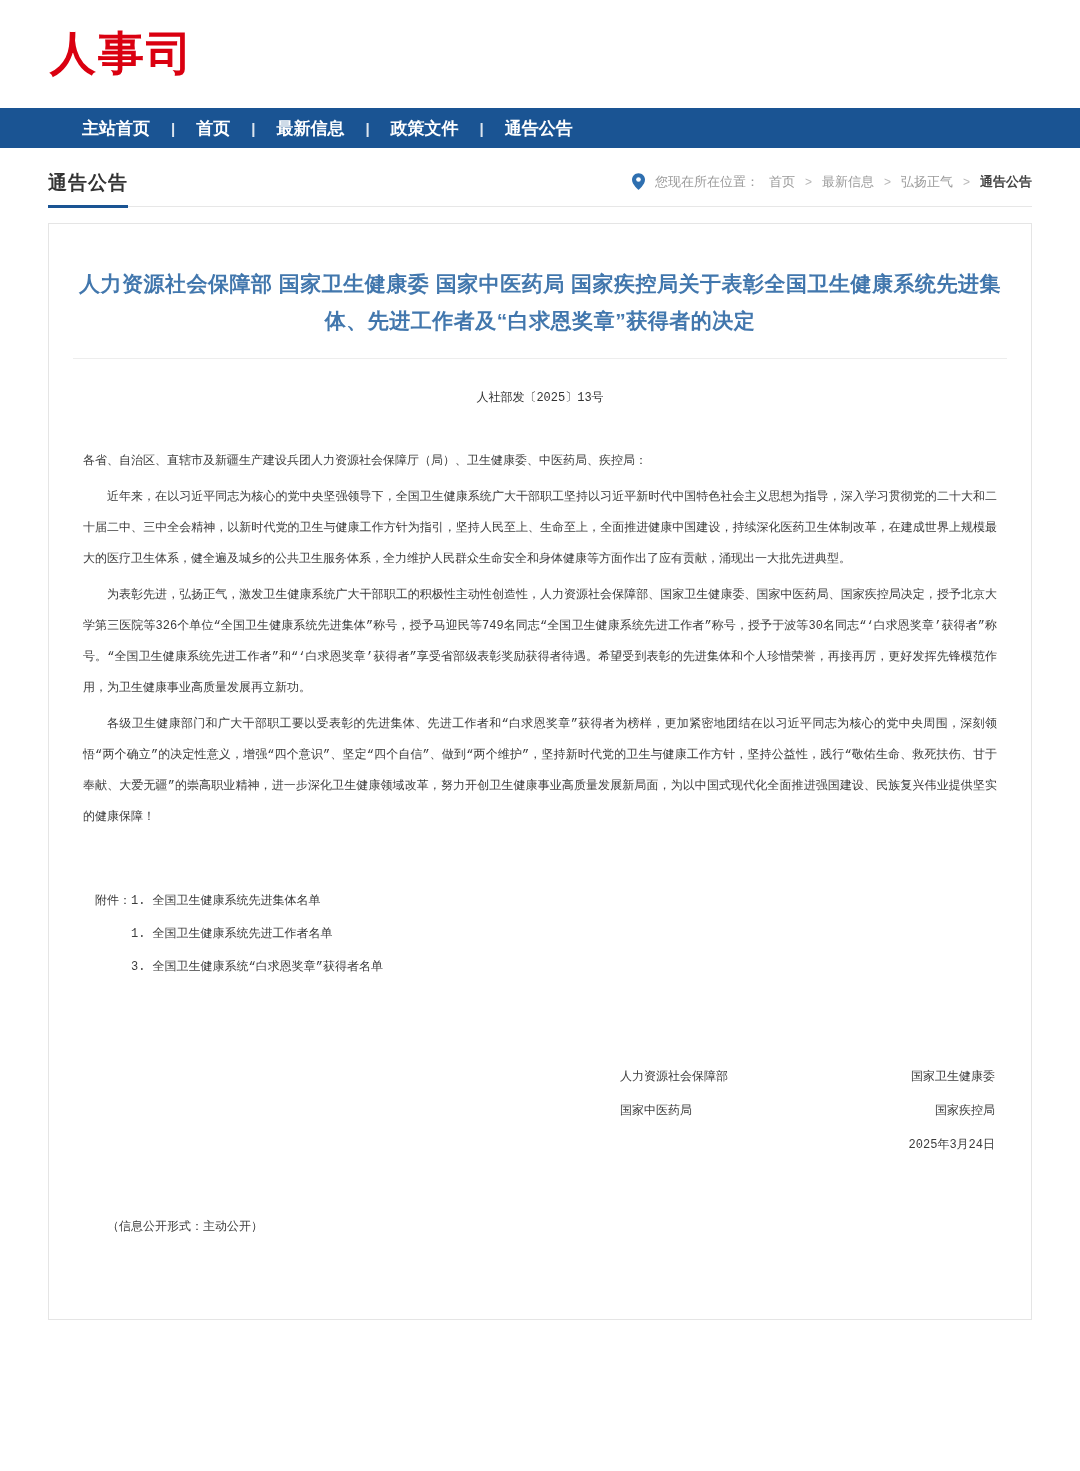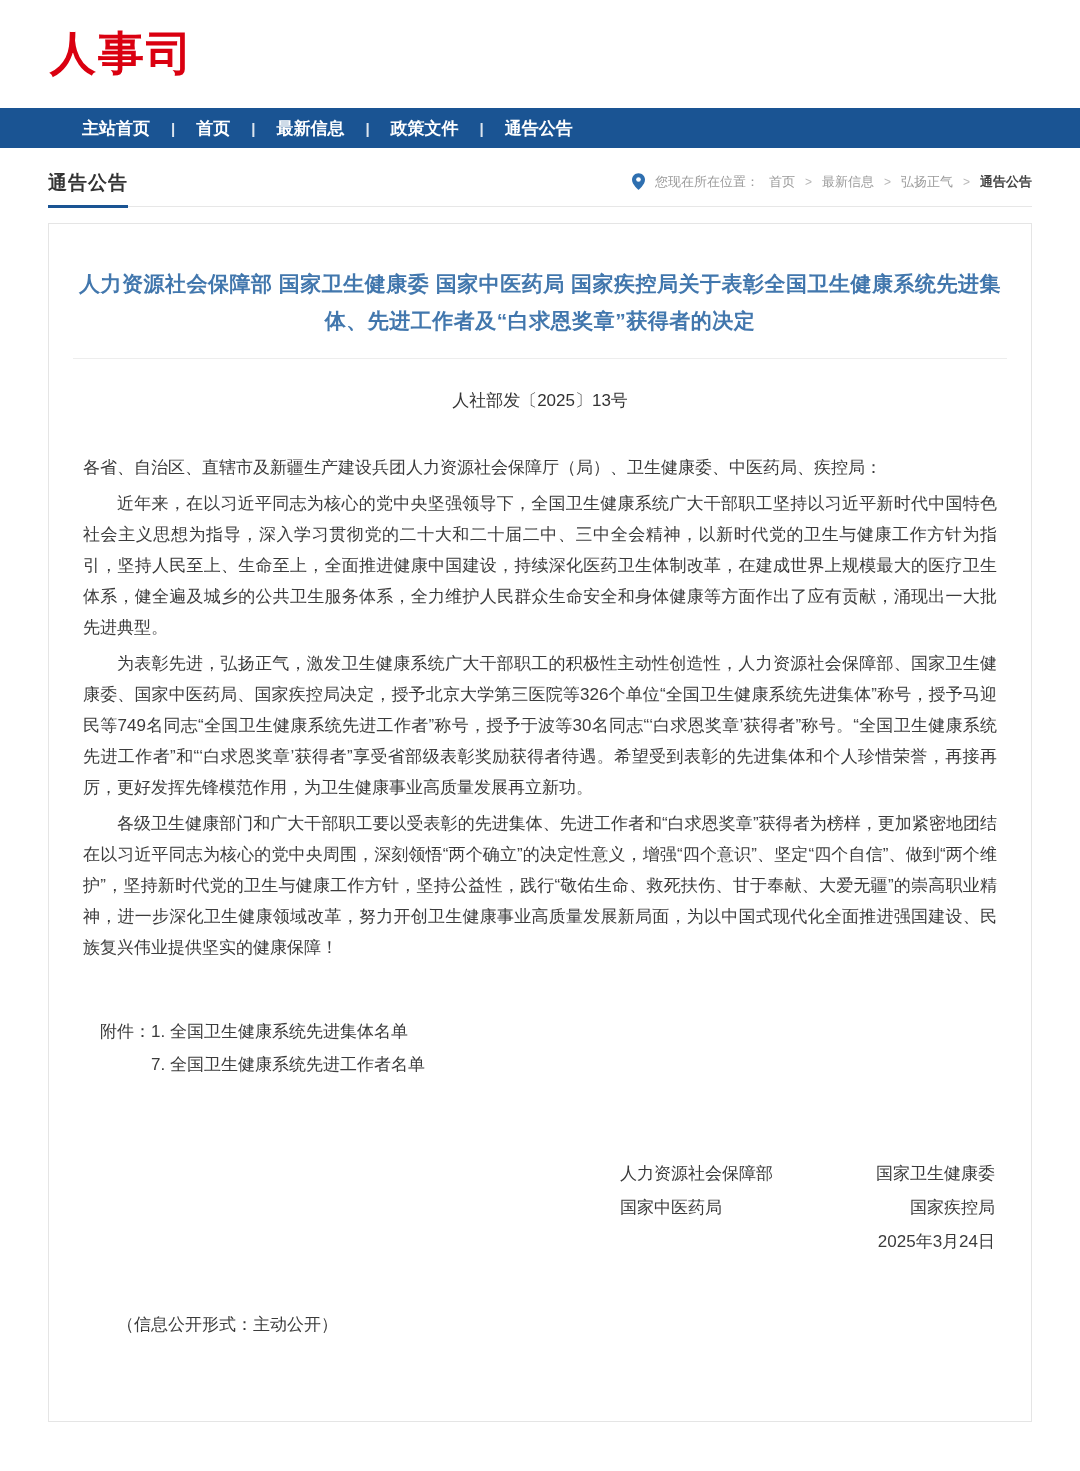--- a/index.html
+++ b/index.html
@@ -35,21 +35,21 @@
   .content-box{margin:16px 48px 0;border:1px solid #e5e5e5;padding:30px 24px 64px;background:#fff;}
   .article-title{font-size:21px;font-weight:bold;color:var(--title-blue);text-align:center;line-height:1.75;margin:12px 6px 18px;letter-spacing:.5px;}
   .meta-row{position:relative;text-align:center;color:#8f8f8f;font-size:13px;height:28px;line-height:28px;padding:0 10px;}
   .meta-row .m-gap{display:inline-block;width:14px;}
   .toolbar{position:absolute;right:8px;top:0;display:flex;gap:7px;}
   .tool-btn{width:26px;height:26px;border:1px solid #c9c9c9;border-radius:3px;background:#fff;color:#8f8f8f;font-size:13px;display:flex;align-items:center;justify-content:center;cursor:pointer;padding:0;font-family:"Liberation Sans","DejaVu Sans",sans-serif;}
   .tool-btn.dashed{border-style:dashed;}
   .meta-divider{border:0;border-top:1px solid #ededed;margin:12px 0 0;}
 
   
-  .doc-body{font-family:Liberation Sans, sans-serif;color:#3b3b3b;font-size:17px;padding:0 10px;}
+  .doc-body{font-family:Liberation Mono, monospace;color:#3b3b3b;font-size:12px;padding:0 10px;}
   .doc-number{text-align:center;margin:30px 0 40px;color:#333;}
   .para{margin:5px 0 0;text-indent:2em;text-align:justify;line-height:31px;}
   .salutation{text-indent:0;}
   .attachments{margin:52px 0 0 1em;line-height:33px;}
   .attach-cont{padding-left:3em;}
   .signatures{width:375px;margin:76px 2px 0 auto;line-height:34px;}
   .sign-row{display:flex;justify-content:space-between;}
   .sign-date{text-align:right;}
   .info-line{margin-top:50px;text-indent:2em;line-height:31px;}
 </style>
@@ -103,21 +103,22 @@
 
       <div class="doc-number">人社部发〔2025〕13号</div>
 
       <p class="para salutation">各省、自治区、直辖市及新疆生产建设兵团人力资源社会保障厅（局）、卫生健康委、中医药局、疾控局：</p>
       <p class="para">近年来，在以习近平同志为核心的党中央坚强领导下，全国卫生健康系统广大干部职工坚持以习近平新时代中国特色社会主义思想为指导，深入学习贯彻党的二十大和二十届二中、三中全会精神，以新时代党的卫生与健康工作方针为指引，坚持人民至上、生命至上，全面推进健康中国建设，持续深化医药卫生体制改革，在建成世界上规模最大的医疗卫生体系，健全遍及城乡的公共卫生服务体系，全力维护人民群众生命安全和身体健康等方面作出了应有贡献，涌现出一大批先进典型。</p>
       <p class="para">为表彰先进，弘扬正气，激发卫生健康系统广大干部职工的积极性主动性创造性，人力资源社会保障部、国家卫生健康委、国家中医药局、国家疾控局决定，授予北京大学第三医院等326个单位“全国卫生健康系统先进集体”称号，授予马迎民等749名同志“全国卫生健康系统先进工作者”称号，授予于波等30名同志“‘白求恩奖章’获得者”称号。“全国卫生健康系统先进工作者”和“‘白求恩奖章’获得者”享受省部级表彰奖励获得者待遇。希望受到表彰的先进集体和个人珍惜荣誉，再接再厉，更好发挥先锋模范作用，为卫生健康事业高质量发展再立新功。</p>
       <p class="para">各级卫生健康部门和广大干部职工要以受表彰的先进集体、先进工作者和“白求恩奖章”获得者为榜样，更加紧密地团结在以习近平同志为核心的党中央周围，深刻领悟“两个确立”的决定性意义，增强“四个意识”、坚定“四个自信”、做到“两个维护”，坚持新时代党的卫生与健康工作方针，坚持公益性，践行“敬佑生命、救死扶伤、甘于奉献、大爱无疆”的崇高职业精神，进一步深化卫生健康领域改革，努力开创卫生健康事业高质量发展新局面，为以中国式现代化全面推进强国建设、民族复兴伟业提供坚实的健康保障！</p>
 
       <div class="attachments">
         <div><span>附件：</span><span>1. 全国卫生健康系统先进集体名单</span></div>
-        <div class="attach-cont">7. 全国卫生健康系统先进工作者名单</div>
+        <div class="attach-cont">1. 全国卫生健康系统先进工作者名单</div>
+        <div class="attach-cont">3. 全国卫生健康系统“白求恩奖章”获得者名单</div>
       </div>
 
       <div class="signatures">
         <div class="sign-row">
           <span>人力资源社会保障部</span>
           <span>国家卫生健康委</span>
         </div>
         <div class="sign-row">
           <span>国家中医药局</span>
           <span>国家疾控局</span>

